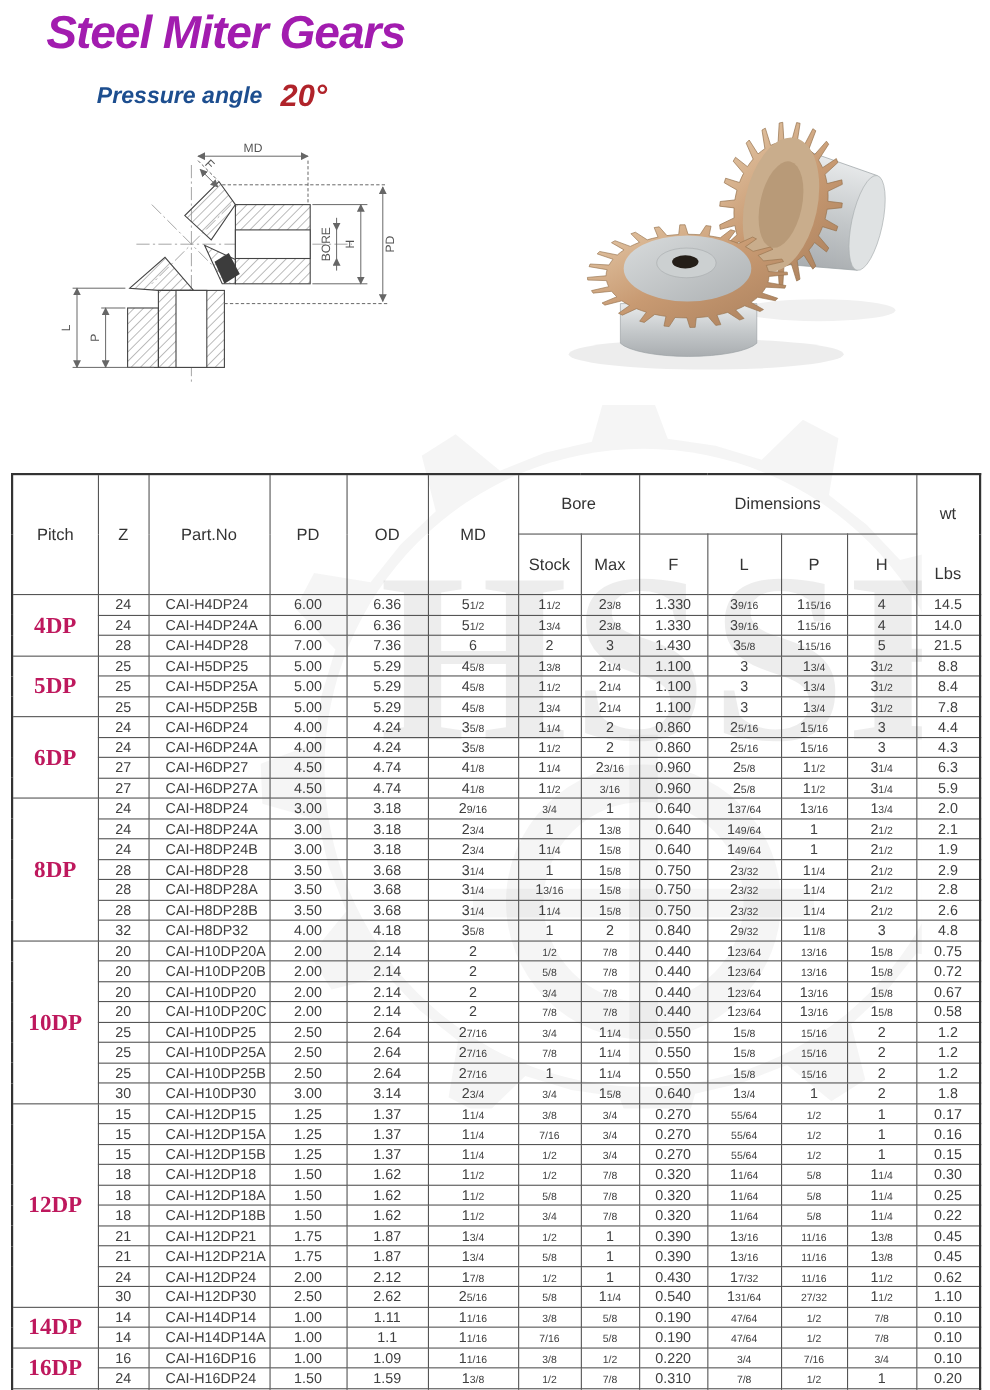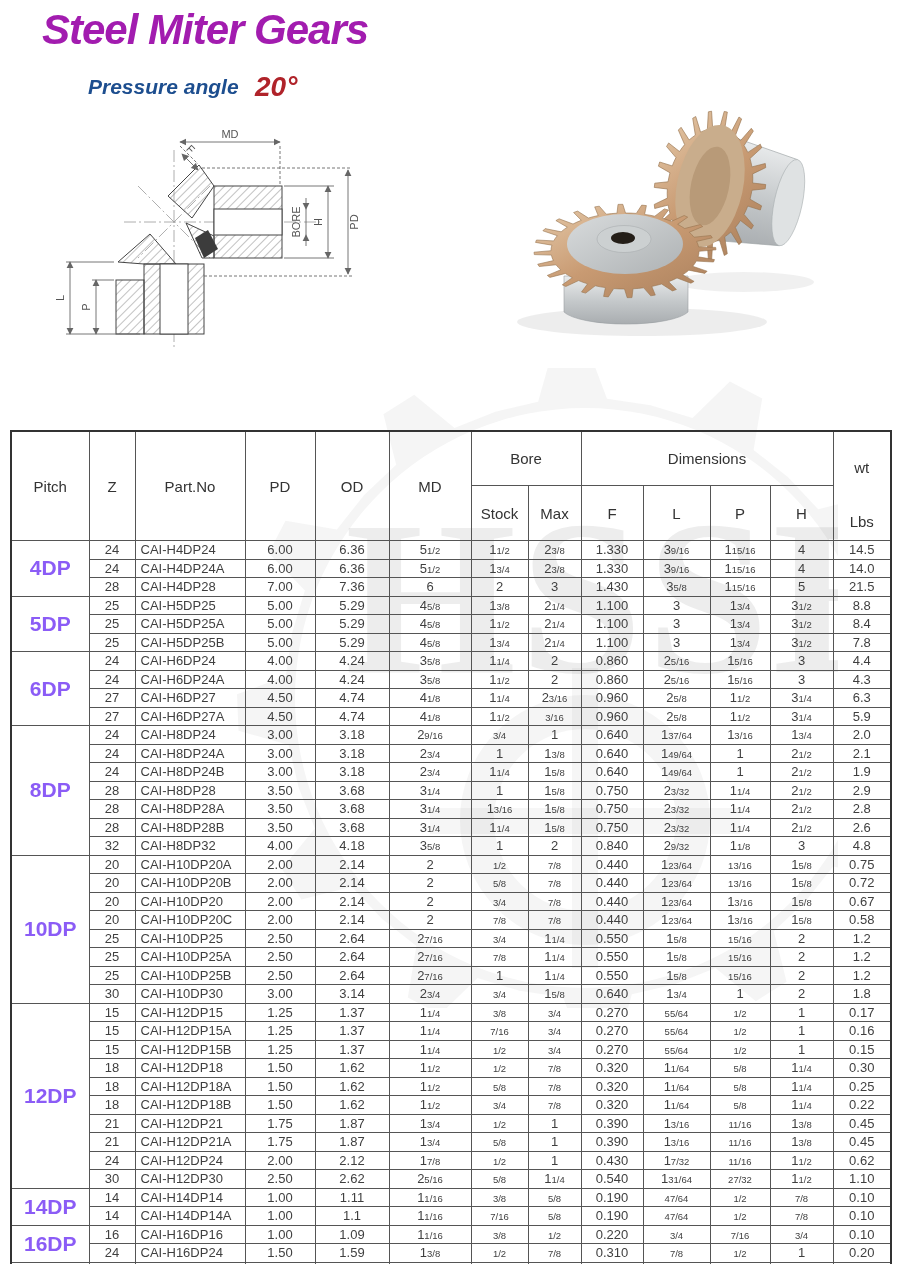--- a/index.html
+++ b/index.html
@@ -43,22 +43,22 @@
     position:absolute; left:10px; top:430px; width:880px;
     border-collapse:collapse; table-layout:fixed;
     color:#3f3f3f; background:transparent;
   }
   table.spec, table.spec th, table.spec td { border:1px solid #555; }
   table.spec { border:2px solid #333; }
   thead th { font-weight:normal; font-size:15px; color:#333; height:40px; background:transparent; }
   thead .wt-cell div { height:38px; display:flex; align-items:center; justify-content:center;margin-top:16px; }
   tbody td { border-top:none; border-bottom:none; height:18.5px; text-align:center; font-size:13px; padding:0; }
   tbody tr.group-start td { border-top:1px solid #555; }
-  td.c-part { text-align:left; padding-left:5px; }
-  td.pitch-cell { font-size:21px; font-weight:bold; color:#8b5cf6; text-align:center; }
+  td.c-part { text-align:left; padding-left:15px; }
+  td.pitch-cell { font-size:21px; font-weight:bold; color:#be185d; text-align:center;font-family:Liberation Serif, serif; }
   .fr { font-size:9.5px; }
 </style>
 </head>
 <body>
 
 <div class="page">
 
   <div class="watermark">
     <svg width="900" height="640" viewBox="0 0 900 640">
       <g fill="rgba(80,80,80,0.055)">

